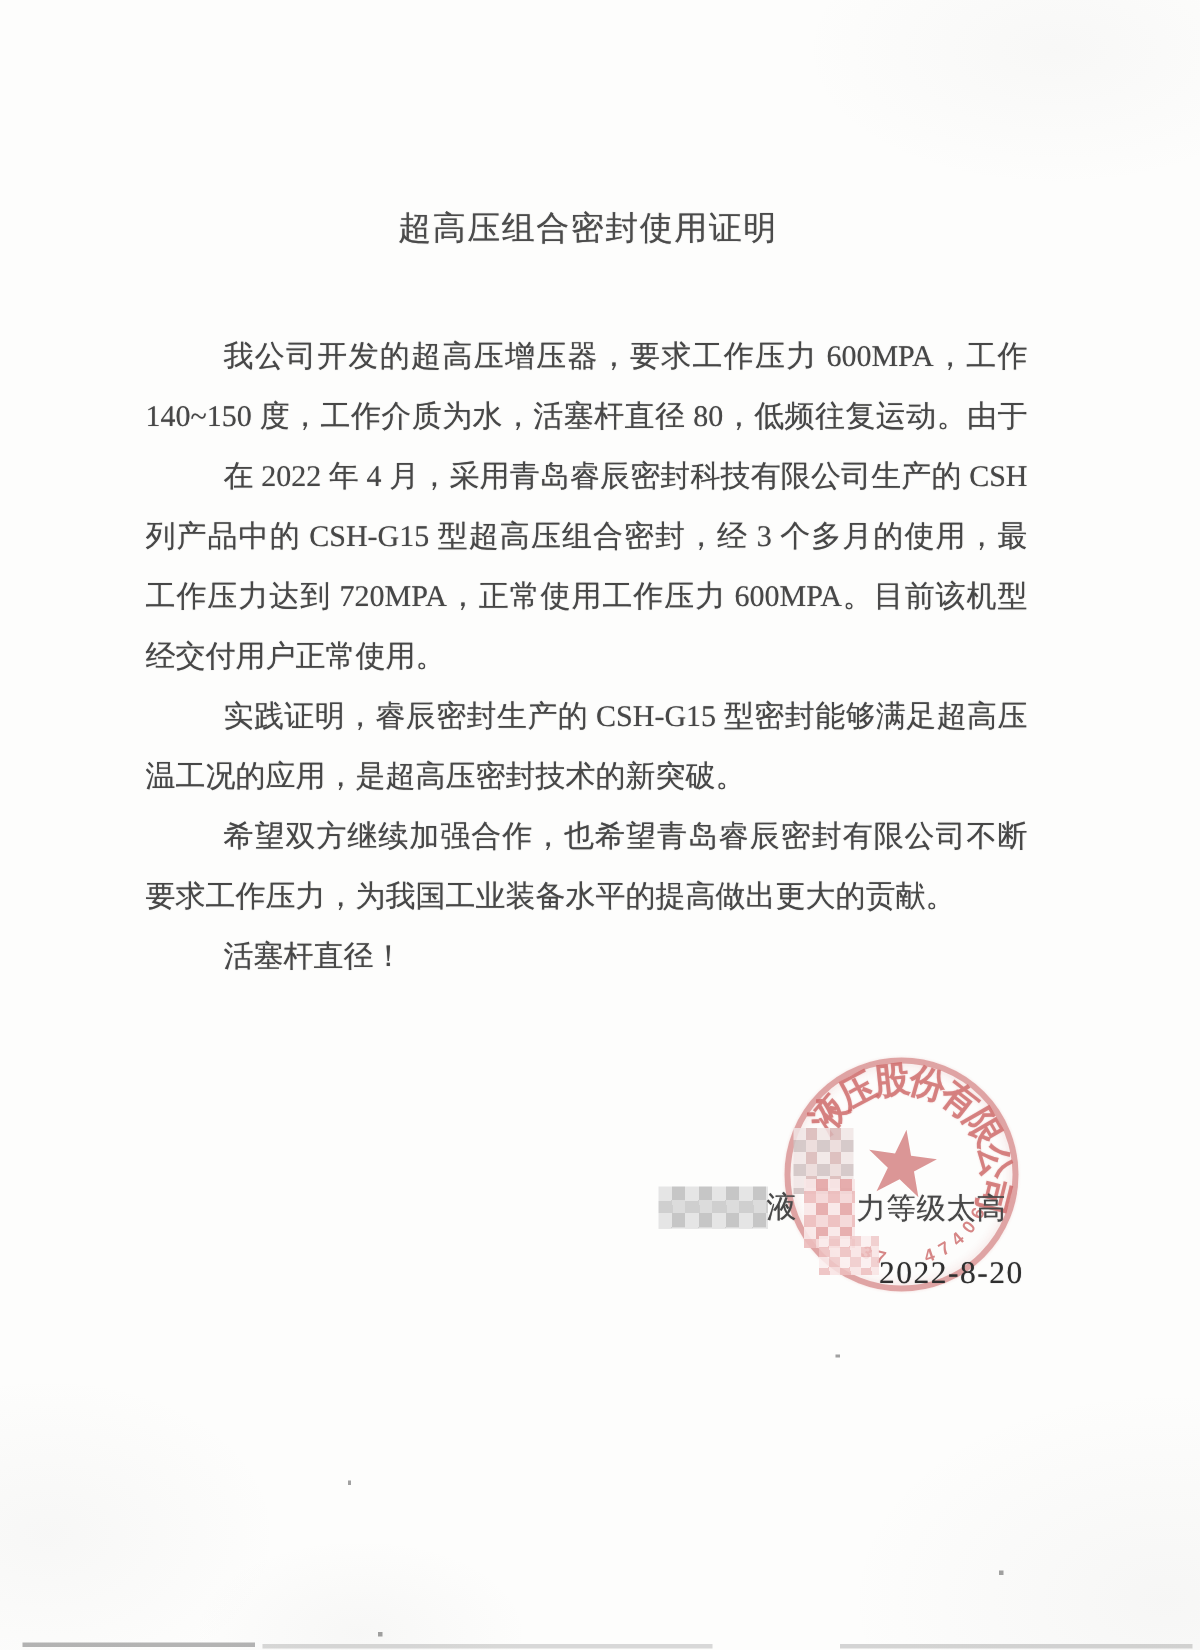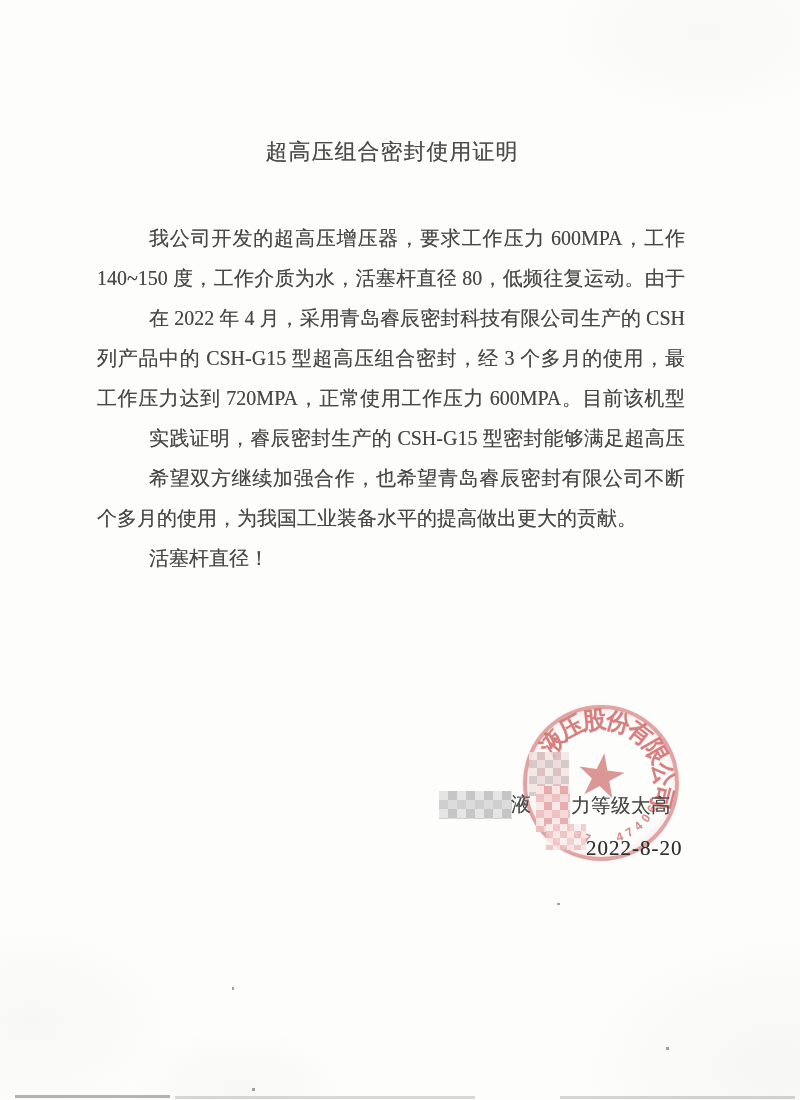--- a/index.html
+++ b/index.html
@@ -95,23 +95,25 @@
 <div class="page">
 
   <div class="doc-title">超高压组合密封使用证明</div>
 
   <div class="doc-body">
       <div class="line first">我公司开发的超高压增压器，要求工作压力 600MPA，工作温度</div>
       <div class="line">140~150 度，工作介质为水，活塞杆直径 80，低频往复运动。由于压</div>
       <div class="line first">在 2022 年 4 月，采用青岛睿辰密封科技有限公司生产的 CSH 系</div>
       <div class="line">列产品中的 CSH-G15 型超高压组合密封，经 3 个多月的使用，最高</div>
       <div class="line">工作压力达到 720MPA，正常使用工作压力 600MPA。目前该机型已</div>
+      <div class="line last">经交付用户正常使用。</div>
       <div class="line first">实践证明，睿辰密封生产的 CSH-G15 型密封能够满足超高压高</div>
+      <div class="line last">温工况的应用，是超高压密封技术的新突破。</div>
       <div class="line first">希望双方继续加强合作，也希望青岛睿辰密封有限公司不断研发</div>
-      <div class="line last">个多月的使用，为我国工业装备水平的提高做出更大的贡献。</div>
+      <div class="line last">要求工作压力，为我国工业装备水平的提高做出更大的贡献。</div>
       <div class="line first last">活塞杆直径！</div>
     </div>
 
   <div class="stamp">
     <div class="ring"></div>
     <svg class="star" width="50" height="50" viewBox="-25 -25 50 50">
       <polygon points="0,-24 5.4,-7.4 22.8,-7.4 8.8,2.8 14.1,19.4 0,9.2 -14.1,19.4 -8.8,2.8 -22.8,-7.4 -5.4,-7.4" fill="rgba(203,98,98,0.72)"></polygon>
     </svg>
   <span class="arc-ch" style="transform: translate(-50%, -50%) rotate(-50deg) translateY(-63px);">液</span>
       <span class="arc-ch" style="transform: translate(-50%, -50%) rotate(-28deg) translateY(-63px);">压</span>

